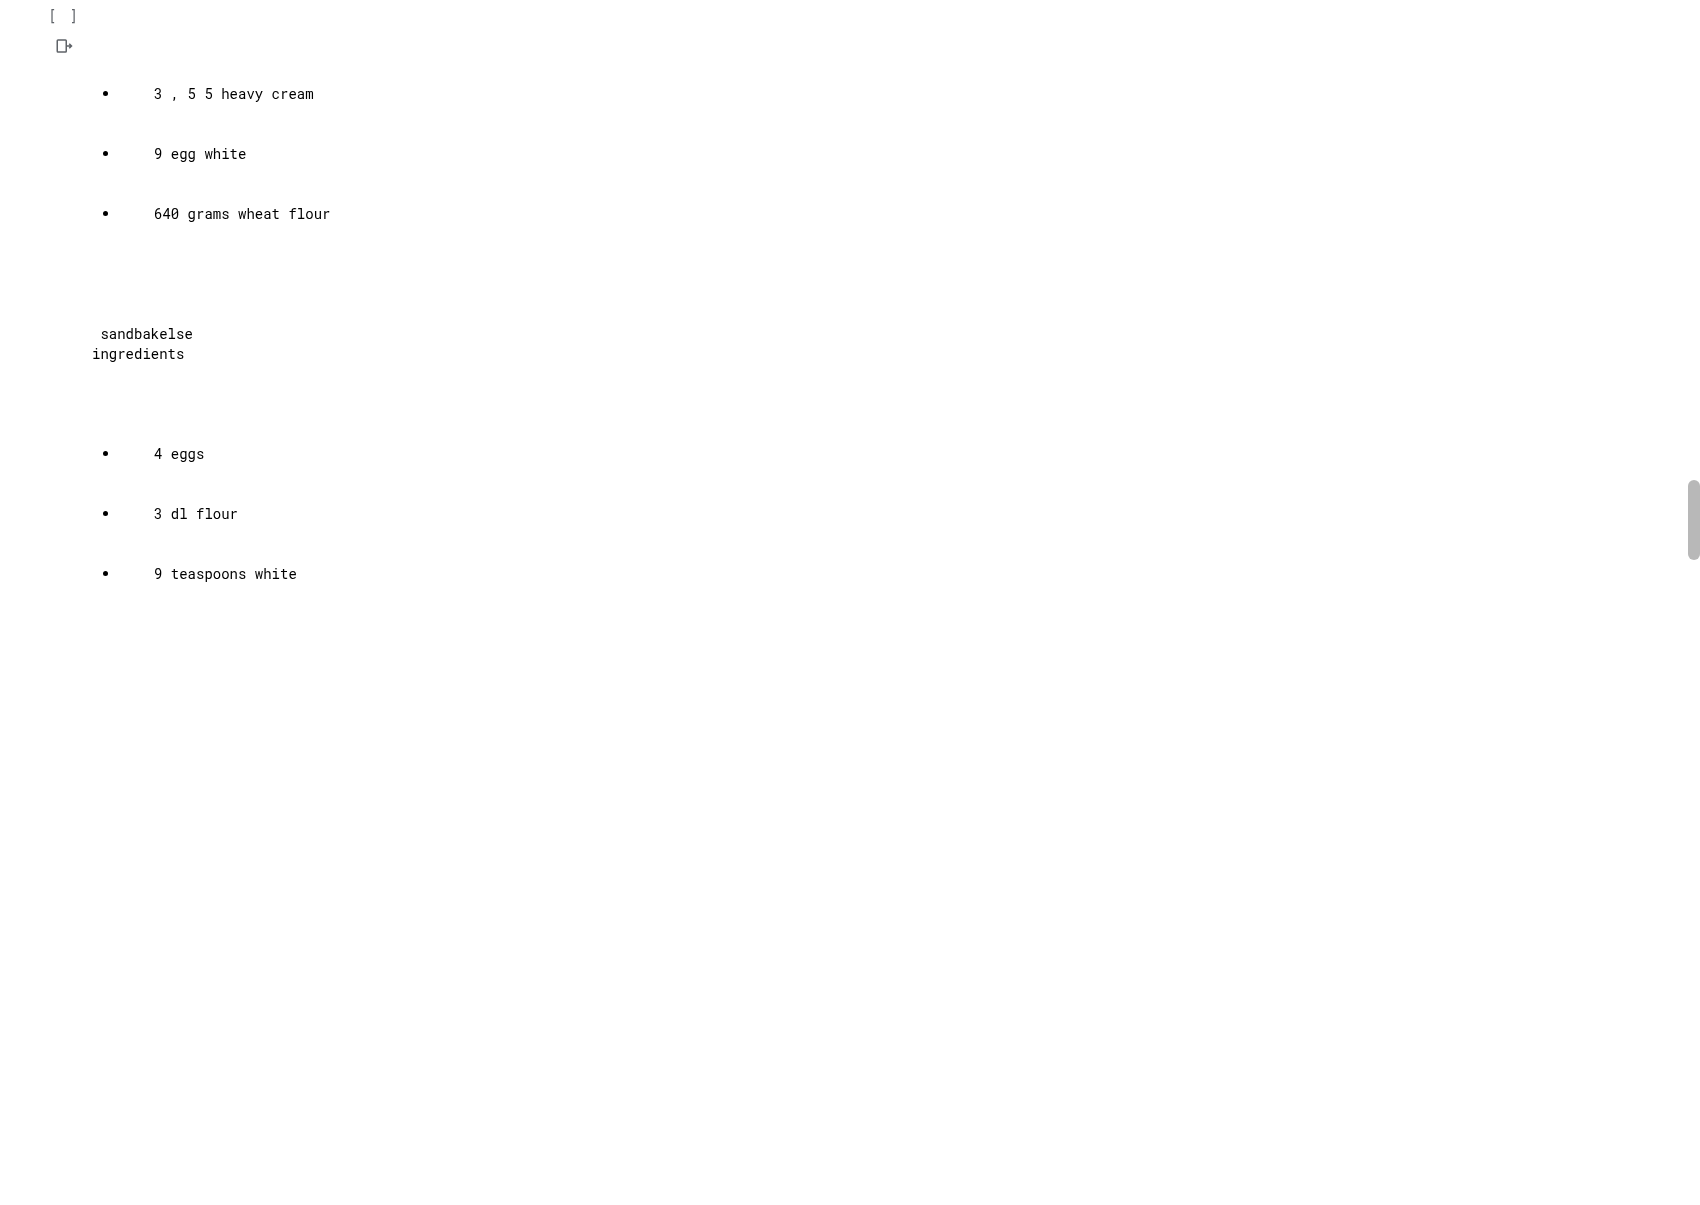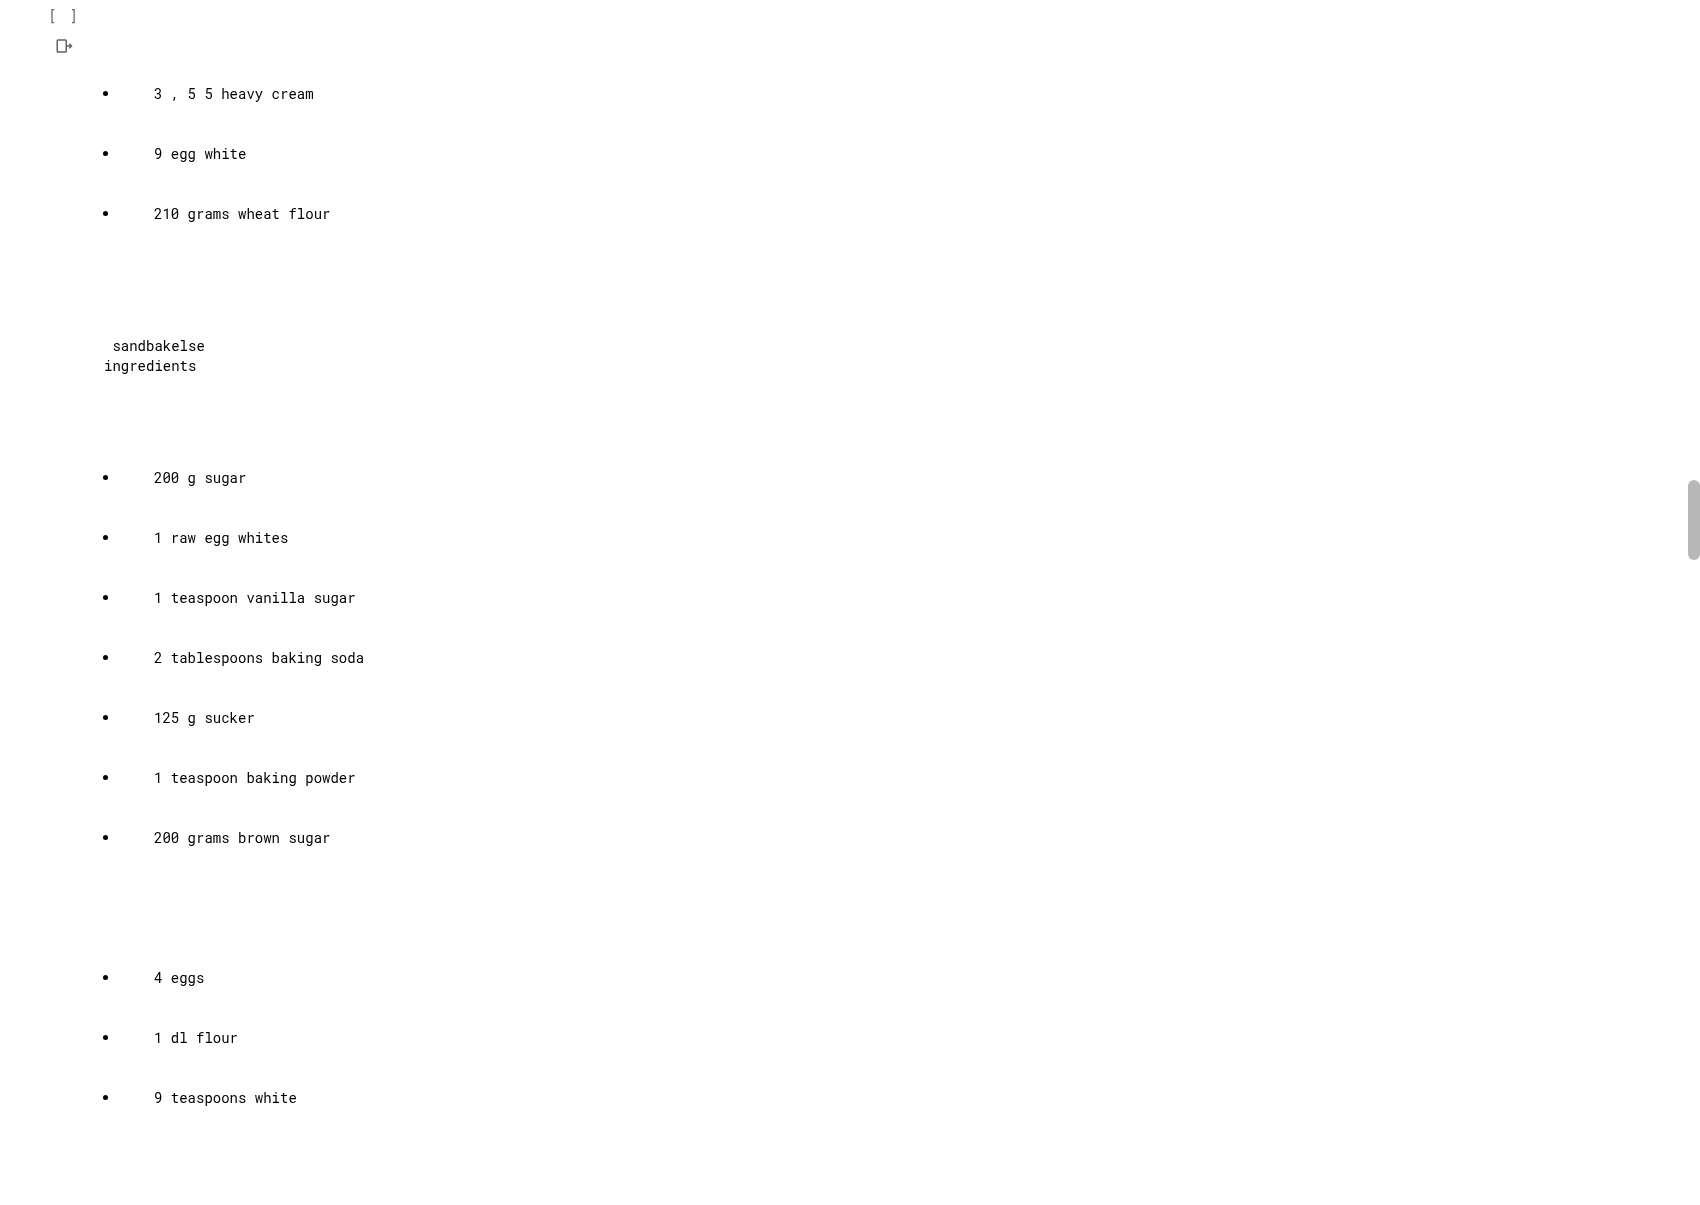--- a/index.html
+++ b/index.html
@@ -45,21 +45,21 @@
     padding-top: 4px;
   }
   .output-content ul {
     list-style: disc;
     margin: 0;
     padding-left: 28px;
   }
   .output-content ul li {
     padding-left: 34px;
   }
-  .output-content .section { margin: 12px; }
+  .output-content .section { margin: 0; }
   .scrollbar-hint {
     position: fixed;
     right: 0;
     top: 480px;
     width: 12px;
     height: 80px;
     background: #b8b8b8;
     border-radius: 6px;
   }
 </style>
@@ -75,37 +75,28 @@
         <svg width="18" height="18" viewBox="0 0 24 24" fill="none" stroke="#5f6368" stroke-width="2">
           <rect x="3" y="4" width="12" height="16" rx="1"></rect>
           <path d="M15 12 h6 M19 9 l3 3 -3 3"></path>
         </svg>
       </span>
     </div>
     <div class="output-content">
       <ul>
         <li>3 , 5 5 heavy cream</li>
         <li>9 egg white</li>
-        <li>210 grams wheat flour</li>
+        <li>640 grams wheat flour</li>
       </ul>
       <div class="section">
 <span> sandbakelse</span>
 <span>ingredients</span></div>
       <ul>
-        <li>200 g sugar</li>
-        <li>1 raw egg whites</li>
-        <li>1 teaspoon vanilla sugar</li>
-        <li>2 tablespoons baking soda</li>
-        <li>125 g sucker</li>
-        <li>1 teaspoon baking powder</li>
-        <li>200 grams brown sugar</li>
-      </ul>
-      <ul>
         <li>4 eggs</li>
-        <li>1 dl flour</li>
+        <li>3 dl flour</li>
         <li>9 teaspoons white</li>
         
         
         
         
         
       </ul>
     </div>
   </div>
 

